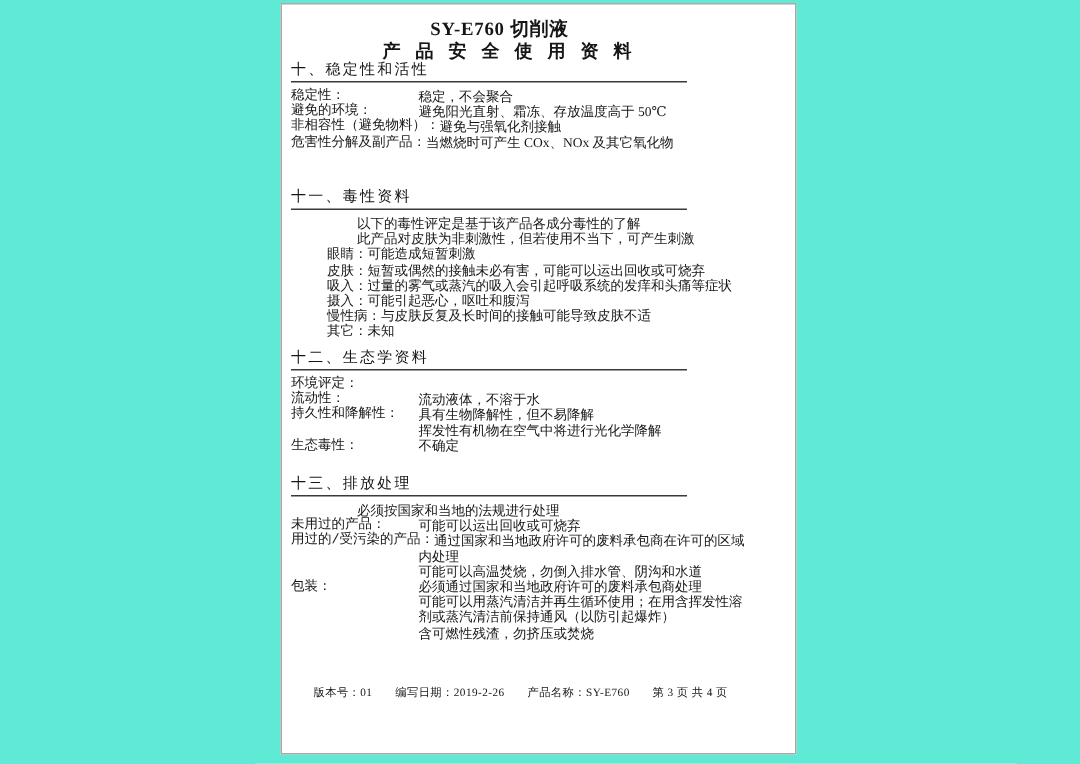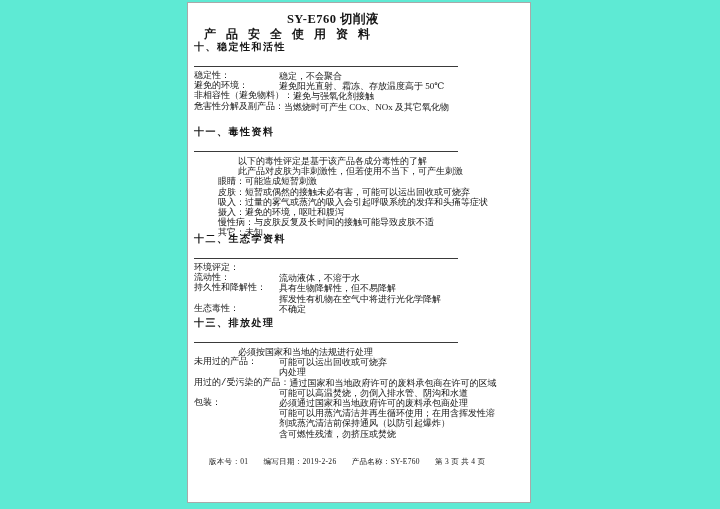--- a/index.html
+++ b/index.html
@@ -10,28 +10,28 @@
   }
   .page{
     position:absolute;left:187px;top:2px;width:344px;height:501px;
     border:1px solid #a9a9a9;background:#ffffff;box-sizing:border-box;
   }
   .title{
     position:absolute;top:8px;left:6px;width:278px;text-align:center;
     font-size:12.5px;font-weight:bold;letter-spacing:0.5px;white-space:nowrap;
   }
   .subtitle{
-    position:absolute;top:23px;left:6px;width:288px;text-align:left;
+    position:absolute;top:23px;left:6px;width:288px;text-align:center;
     font-size:12px;font-weight:bold;letter-spacing:10px;text-indent:10px;white-space:nowrap;
   }
   .sec{position:absolute;left:6px;width:330px;}
   .sec-0{top:39px}.sec-1{top:124px}.sec-2{top:231px}.sec-3{top:315px}
   .sec-heading{
-    font-size:10px;font-weight:bold;line-height:10px;letter-spacing:1.5px;
-    padding-bottom:14px;border-bottom:1px solid #3a3a3a;width:264px;margin-bottom:4px;
+    font-size:10px;font-weight:normal;line-height:10px;letter-spacing:1.5px;
+    padding-bottom:2px;border-bottom:1px solid #3a3a3a;width:264px;margin-bottom:4px;
     white-space:nowrap;
   }
   .row{display:flex;font-size:9px;line-height:10.2px;white-space:nowrap;}
   .lbl{flex:0 0 auto;min-width:85px;font-family:Liberation Mono, monospace;}
   .val{flex:0 0 auto;}
   .line{font-size:9px;line-height:10.2px;white-space:nowrap;padding-left:44px;}
   .indent{padding-left:24px;}
   .footer{
     position:absolute;left:21px;top:454px;font-size:7.5px;font-weight:normal;
     white-space:nowrap;letter-spacing:0.3px;
@@ -66,21 +66,21 @@
             <span class="val">当燃烧时可产生 COx、NOx 及其它氧化物</span>
           </div>
         </div>
         <div class="sec sec-1">
           <div class="sec-heading">十一、毒性资料</div>
           <div class="line">以下的毒性评定是基于该产品各成分毒性的了解</div>
           <div class="line">此产品对皮肤为非刺激性，但若使用不当下，可产生刺激</div>
           <div class="line indent">眼睛：可能造成短暂刺激</div>
           <div class="line indent">皮肤：短暂或偶然的接触未必有害，可能可以运出回收或可烧弃</div>
           <div class="line indent">吸入：过量的雾气或蒸汽的吸入会引起呼吸系统的发痒和头痛等症状</div>
-          <div class="line indent">摄入：避免的环境，呕吐和腹泻</div>
+          <div class="line indent">摄入：可能引起恶心，呕吐和腹泻</div>
           <div class="line indent">慢性病：与皮肤反复及长时间的接触可能导致皮肤不适</div>
           <div class="line indent">其它：未知</div>
         </div>
         <div class="sec sec-2">
           <div class="sec-heading">十二、生态学资料</div>
           <div class="row">
             <span class="lbl">环境评定：</span>
           </div>
           <div class="row">
             <span class="lbl">流动性：</span>
@@ -100,26 +100,26 @@
           </div>
         </div>
         <div class="sec sec-3">
           <div class="sec-heading">十三、排放处理</div>
           <div class="line">必须按国家和当地的法规进行处理</div>
           <div class="row">
             <span class="lbl">未用过的产品：</span>
             <span class="val">可能可以运出回收或可烧弃</span>
           </div>
           <div class="row">
+            <span class="lbl">用过的/受污染的产品：</span>
+            <span class="val">通过国家和当地政府许可的废料承包商在许可的区域</span>
+          </div>
+          <div class="row">
             <span class="lbl"></span>
             <span class="val">内处理</span>
-          </div>
-          <div class="row">
-            <span class="lbl">用过的/受污染的产品：</span>
-            <span class="val">通过国家和当地政府许可的废料承包商在许可的区域</span>
           </div>
           <div class="row">
             <span class="lbl"></span>
             <span class="val">可能可以高温焚烧，勿倒入排水管、阴沟和水道</span>
           </div>
           <div class="row">
             <span class="lbl">包装：</span>
             <span class="val">必须通过国家和当地政府许可的废料承包商处理</span>
           </div>
           <div class="row">

